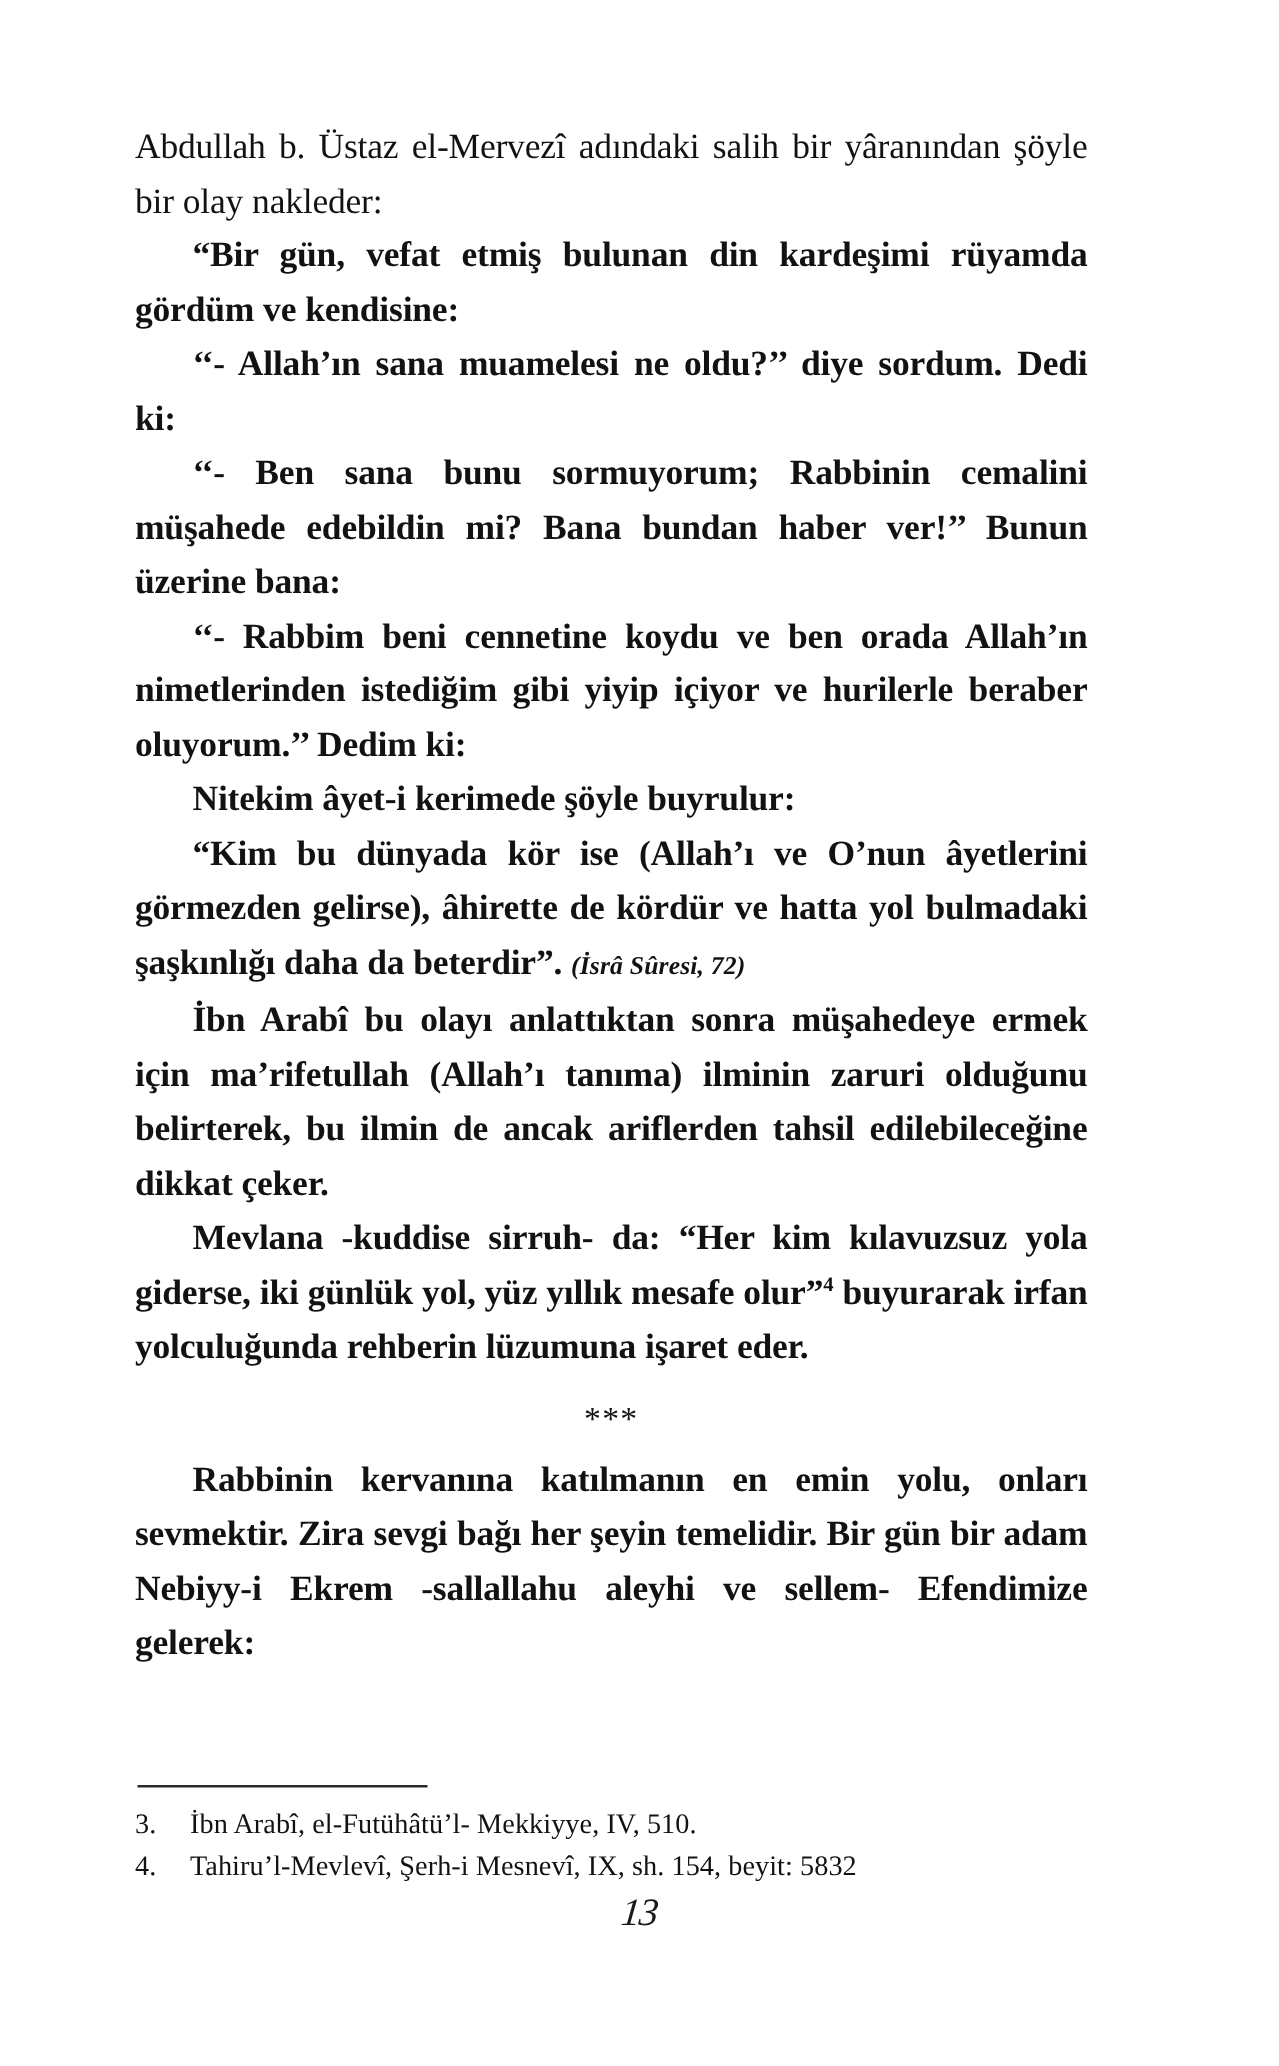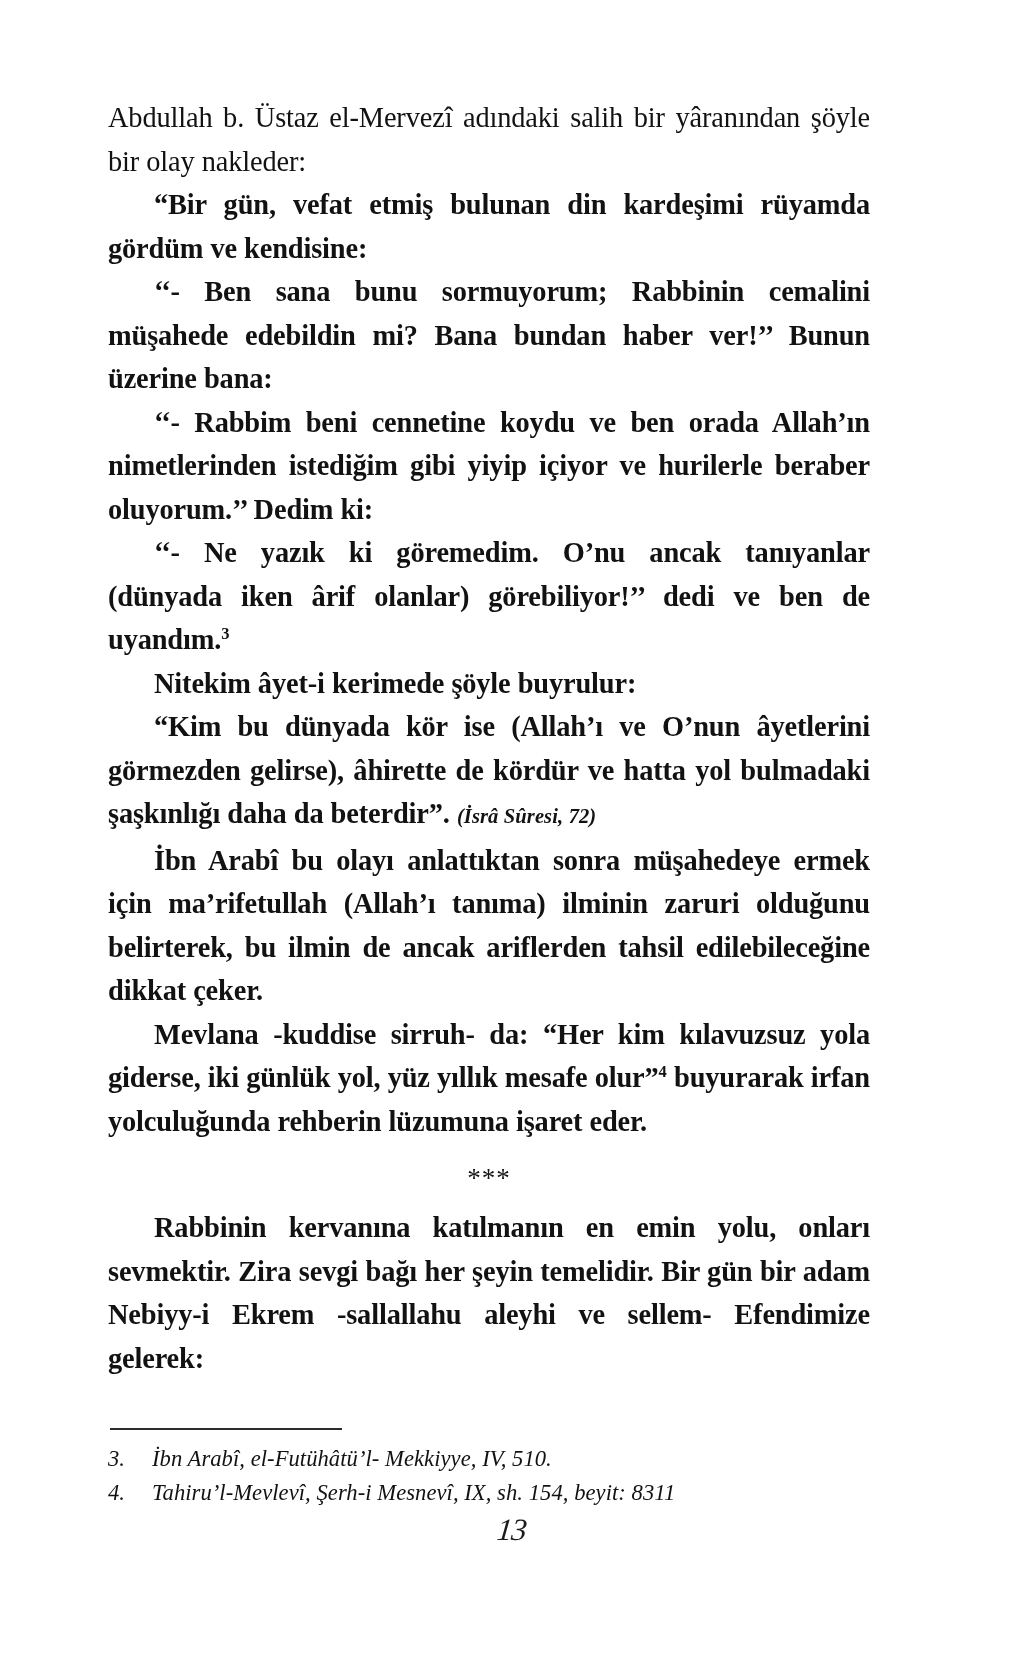--- a/index.html
+++ b/index.html
@@ -85,21 +85,20 @@
   }
 
   .footnotes {
     position: absolute;
     left: 108px;
     top: 1442px;
     width: 780px;
   }
 
   .footnote {
-    font-style: italic;
     font-size: 22.6px;
     line-height: 33.5px;
     letter-spacing: 0.05px;
     white-space: nowrap;
   }
   .footnote .fn-num {
     display: inline-block;
     width: 44px;
   }
 
@@ -121,43 +120,43 @@
 <body>
 
 <div class="page">
 
   <div class="text-block">
 
     <p class="para noindent">Abdullah b. Üstaz el-Mervezî adındaki salih bir yâranından şöyle bir olay nakleder:</p>
 
     <p class="para indent gap-md">“Bir gün, vefat etmiş bulunan din kardeşimi rüyamda gördüm ve kendisine:</p>
 
+    <p class="para indent gap-md">‘‘- Allah’ın sana muamelesi ne oldu?’’ diye sordum. Dedi ki:</p>
 
     <p class="para indent gap-md">‘‘- Ben sana bunu sormuyorum; Rabbinin cemalini müşahede edebildin mi? Bana bundan haber ver!’’ Bunun üzerine bana:</p>
 
     <p class="para indent gap-md">‘‘- Rabbim beni cennetine koydu ve ben orada Allah’ın nimetlerinden istediğim gibi yiyip içiyor ve hurilerle beraber oluyorum.’’ Dedim ki:</p>
 
-    <p class="para indent gap-md"><span>‘‘- Ne yazık ki göremedim. O’nu ancak tanıyanlar (dünyada iken ârif olanlar) görebiliyor!’’ dedi ve ben de uyandım.</span><sup class="fnref">3</sup></p>
 
     <p class="para indent gap-md">Nitekim âyet-i kerimede şöyle buyrulur:</p>
 
     <p class="para indent gap-md"><span>“Kim bu dünyada kör ise (Allah’ı ve O’nun âyetlerini görmezden gelirse), âhirette de kördür ve hatta yol bulmadaki şaşkınlığı daha da beterdir”.</span> <span class="cite">(İsrâ Sûresi, 72)</span></p>
 
     <p class="para indent gap-md">İbn Arabî bu olayı anlattıktan sonra müşahedeye ermek için ma’rifetullah (Allah’ı tanıma) ilminin zaruri olduğunu belirterek, bu ilmin de ancak ariflerden tahsil edilebileceğine dikkat çeker.</p>
 
     <p class="para indent gap-md"><span>Mevlana -kuddise sirruh- da: “Her kim kılavuzsuz yola giderse, iki günlük yol, yüz yıllık mesafe olur”</span><sup class="fnref">4</sup><span> buyurarak irfan yolculuğunda rehberin lüzumuna işaret eder.</span></p>
 
     <div class="divider" style="position:relative; margin-top:22px; margin-bottom:14px;">***</div>
 
     <p class="para indent">Rabbinin kervanına katılmanın en emin yolu, onları sevmektir. Zira sevgi bağı her şeyin temelidir. Bir gün bir adam Nebiyy-i Ekrem -sallallahu aleyhi ve  sellem- Efendimize gelerek:</p>
 
   </div>
 
   <div class="footnote-rule"></div>
 
   <div class="footnotes">
     <div class="footnote"><span class="fn-num">3.</span><span>İbn Arabî, el-Futühâtü’l- Mekkiyye, IV, 510.</span></div>
-    <div class="footnote"><span class="fn-num">4.</span><span>Tahiru’l-Mevlevî, Şerh-i Mesnevî, IX, sh. 154, beyit: 8311</span></div>
+    <div class="footnote"><span class="fn-num">4.</span><span>Tahiru’l-Mevlevî, Şerh-i Mesnevî, IX, sh. 154, beyit: 5832</span></div>
   </div>
 
   <div class="page-number">13</div>
 
 </div>
 
 </body></html>

